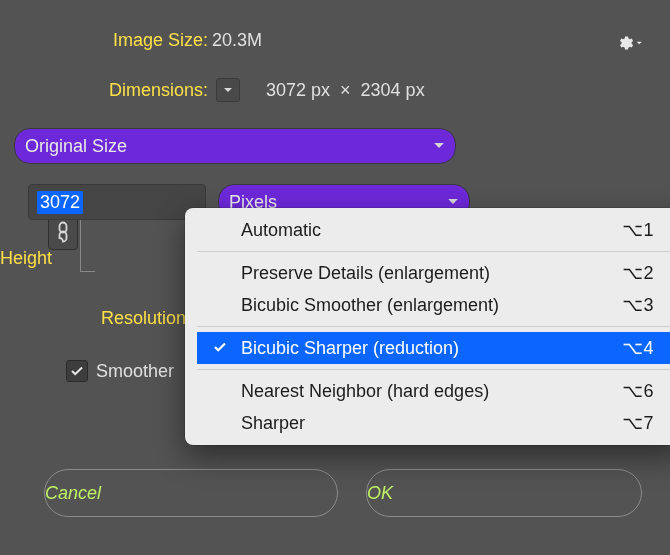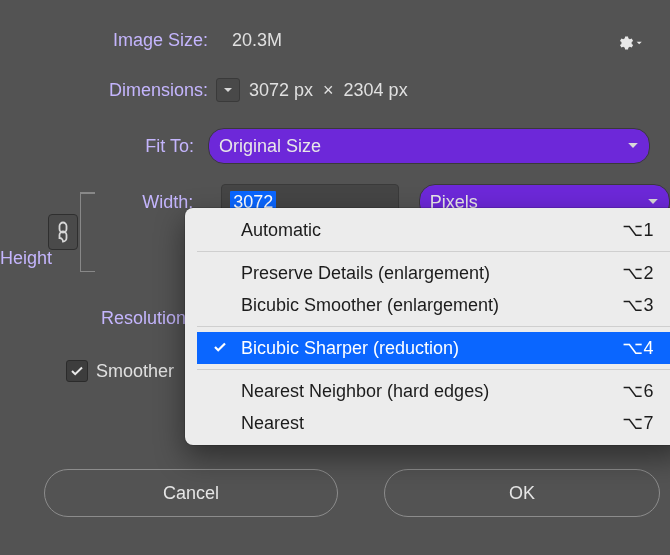--- a/index.html
+++ b/index.html
@@ -17,21 +17,21 @@
 
   .row {
     display: flex;
     align-items: center;
     position: absolute;
     left: 0;
     right: 0;
   }
 
   .label {
-    color: #c4b5fd;
+    color: #fde047;
     text-align: right;
     display: inline-block;
   }
   .value {
     color: #e0e0e0;
   }
 
   
   .gear {
     position: absolute;
@@ -149,23 +149,23 @@
   }
 
   
   .btn {
     position:absolute;
     height: 46px;
     border: 1.5px solid #8c8c8c;
     border-radius: 24px;
     display:flex;
     align-items:center;
-    justify-content:center;
-    color:#e5e5e5;
+    color:#bef264;
     background: transparent;
+    font-style: italic;
   }
 
   
   .popup {
     position:absolute;
     left: 185px;
     top: 208px;
     width: 475px;
     background: #ececec;
     border-radius: 8px;
@@ -210,62 +210,60 @@
   <svg width="22" height="22" viewBox="0 0 24 24">
     <path fill="#e8e8e8" d="M12 8a4 4 0 100 8 4 4 0 000-8zm9.4 4a7.6 7.6 0 00-.1-1.2l2.1-1.6-2-3.4-2.5 1a7.7 7.7 0 00-2.1-1.2L16.4 3h-4l-.4 2.6a7.7 7.7 0 00-2.1 1.2l-2.5-1-2 3.4 2.1 1.6A7.6 7.6 0 007.4 12c0 .4 0 .8.1 1.2l-2.1 1.6 2 3.4 2.5-1c.6.5 1.3.9 2.1 1.2l.4 2.6h4l.4-2.6c.8-.3 1.5-.7 2.1-1.2l2.5 1 2-3.4-2.1-1.6c.1-.4.1-.8.1-1.2z"></path>
   </svg>
   <svg width="8" height="8" viewBox="0 0 10 10" style="margin-left:2px">
     <path fill="#e8e8e8" d="M1 3l4 4 4-4z"></path>
   </svg>
 </div>
 
 <div class="row" style="top:30px;">
   <span class="label" style="width:208px;">Image Size:</span>
-  <span class="value" style="margin-left:24px;">20.3M</span>
+  <span class="value" style="margin-left:4px;">20.3M</span>
 </div>
 
 <div class="row" style="top:78px;">
   <span class="label" style="width:208px;">Dimensions:</span>
   <span class="dim-expand">
     <svg width="10" height="10" viewBox="0 0 10 10">
         <path fill="#d8d8d8" d="M1 3l4 4 4-4z"></path>
       </svg>
   </span>
-  <span class="value" style="margin-left:3px;">3072 px</span>
+  <span class="value" style="margin-left:20px;">3072 px</span>
   <span class="value" style="margin:0 10px;">×</span>
   <span class="value">2304 px</span>
 </div>
 
 <div class="row" style="top:128px;">
-  <span class="label" style="width:194px;">Fit To:</span>
   <div class="dropdown" style="margin-left:14px; width:420px;">
     <span>Original Size</span>
     <span class="chev">
       <svg width="12" height="12" viewBox="0 0 10 10">
           <path fill="#d8d8d8" d="M1 3l4 4 4-4z"></path>
         </svg>
     </span>
   </div>
 </div>
 
 <div class="link-col">
   <div class="bracket"></div>
   <div class="link-icon">
     <svg width="14" height="22" viewBox="0 0 14 22">
       <path fill="none" stroke="#d8d8d8" stroke-width="1.8" d="M7 1.5a3.5 3.5 0 00-3.5 3.5v3a3.5 3.5 0 007 0V5A3.5 3.5 0 007 1.5zM7 20.5A3.5 3.5 0 003.5 17v-3a3.5 3.5 0 017 0v3A3.5 3.5 0 017 20.5z"></path>
     </svg>
   </div>
 </div>
 
 <div class="row" style="top:184px;">
-  <span class="label" style="width:194px;">Width:</span>
   <div class="input-box" style="margin-left:28px;">
     <span class="selected-text">3072</span>
   </div>
-  <div class="dropdown" style="margin-left:20px; width:230px;">
+  <div class="dropdown" style="margin-left:12px; width:230px;">
     <span>Pixels</span>
     <span class="chev">
       <svg width="12" height="12" viewBox="0 0 10 10">
           <path fill="#d8d8d8" d="M1 3l4 4 4-4z"></path>
         </svg>
     </span>
   </div>
 </div>
 
 <div class="row" style="top:248px;">
@@ -283,21 +281,21 @@
         <path fill="none" stroke="#e8e8e8" stroke-width="2" d="M2 7l3.2 3.2L12 3.5"></path>
       </svg>
     </span>
   </div>
   <span class="value">Smoother</span>
 </div>
 
 <div class="btn" style="left:44px; bottom:38px; width:292px;">
   <span>Cancel</span>
 </div>
-<div class="btn" style="left:384px; bottom:38px; width:274px;">
+<div class="btn" style="left:366px; bottom:38px; width:274px;">
   <span>OK</span>
 </div>
 
 <div class="popup" id="popup">
     <div class="item">
       <span>Automatic</span>
       <span class="short">⌥1</span>
     </div>
     <div class="sep"></div>
     <div class="item">
@@ -315,16 +313,16 @@
         </svg></span>
       <span>Bicubic Sharper (reduction)</span>
       <span class="short">⌥4</span>
     </div>
     <div class="sep"></div>
     <div class="item">
       <span>Nearest Neighbor (hard edges)</span>
       <span class="short">⌥6</span>
     </div>
     <div class="item">
-      <span>Nearest</span>
+      <span>Sharper</span>
       <span class="short">⌥7</span>
     </div>
   </div>
 
 </body></html>

